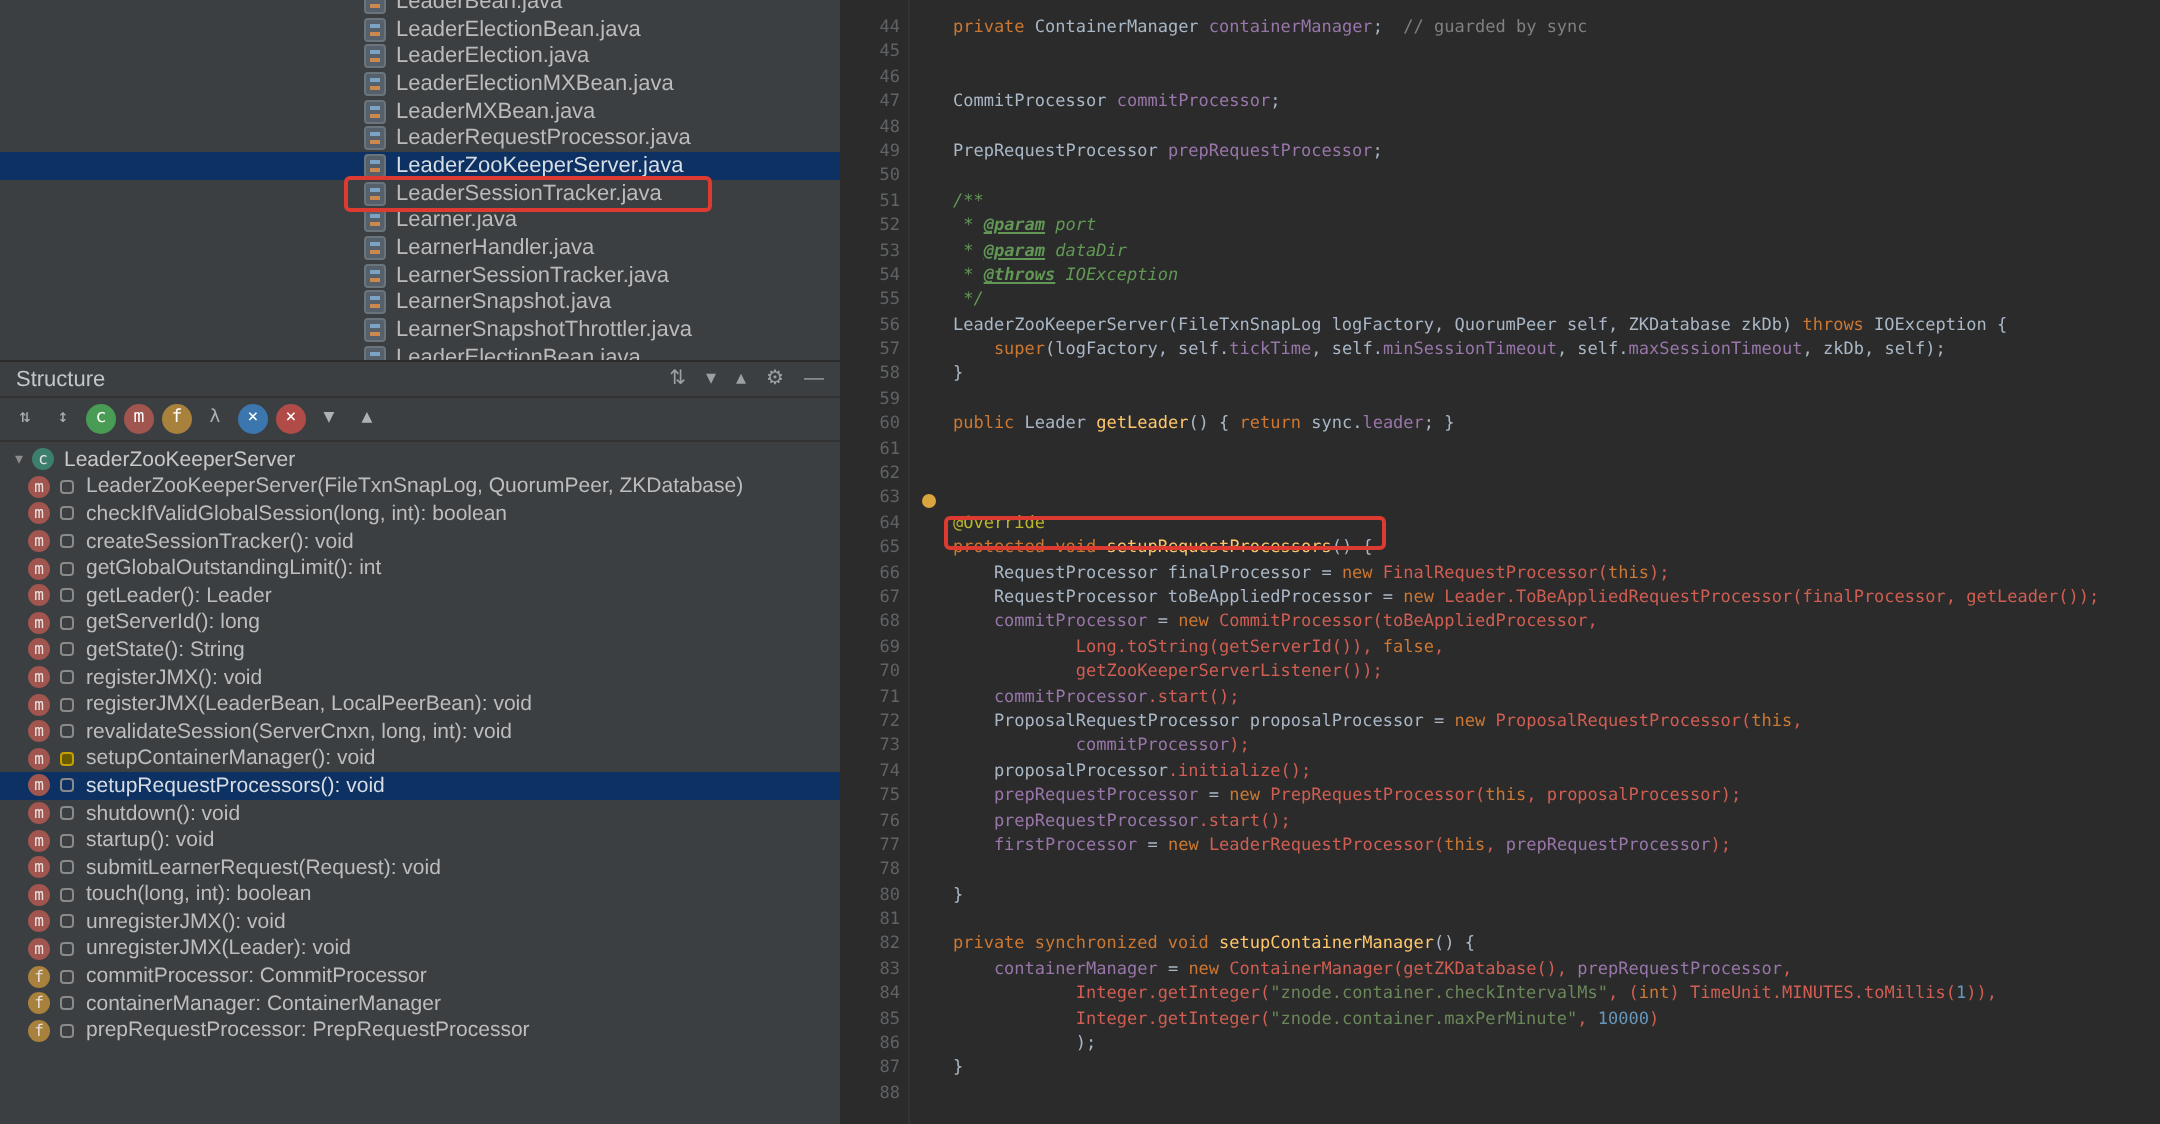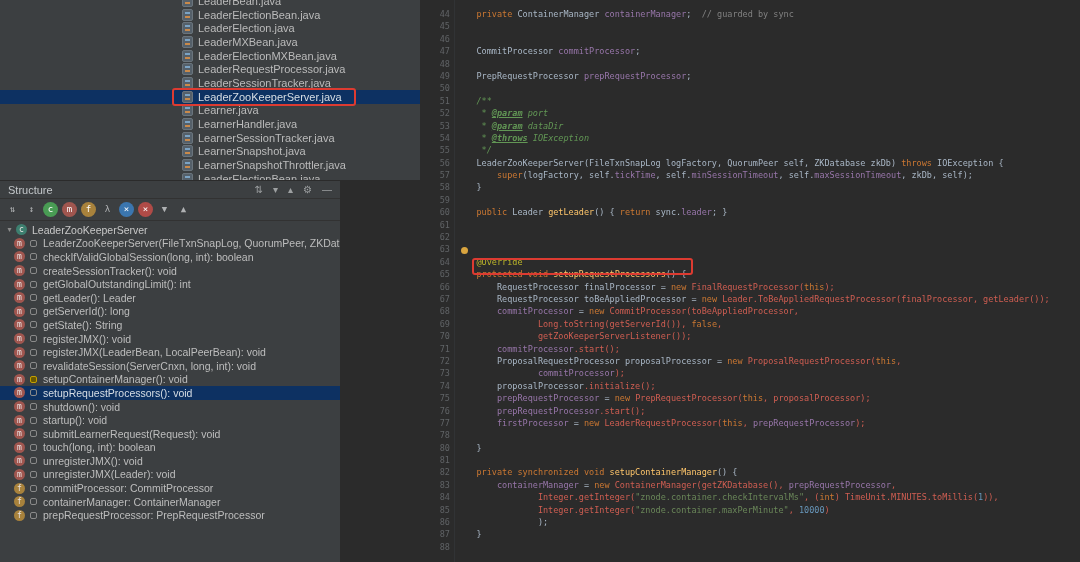--- a/index.html
+++ b/index.html
@@ -9,21 +9,21 @@
   
   #left-top{position:absolute;left:0;top:0;width:420px;height:180px;background:#3c3f41;overflow:hidden}
   #file-tree{margin-top:-6px}
   .ft-row{height:13.7px;display:flex;align-items:center;padding-left:182px;font-size:11px;color:#bbbbbb;white-space:nowrap;cursor:default}
   .ft-row.sel{background:#0d3162;color:#d6dde4}
   .ft-icon{width:11px;height:12px;margin-right:5px;flex:none;background:#55606a;border:1px solid #6a747c;border-radius:2px;position:relative}
   .ft-icon::after{content:"";position:absolute;left:2px;top:2px;width:5px;height:2px;background:#7ba3c4}
   .ft-icon::before{content:"";position:absolute;left:2px;top:6px;width:5px;height:2px;background:#c98a4b}
 
   
-  #structure{position:absolute;left:0;top:180px;width:340px;height:382px;background:#3c3f41;border-top:1px solid #2b2b2b;overflow:hidden}
+  #structure{position:absolute;left:0;top:180px;width:420px;height:382px;background:#3c3f41;border-top:1px solid #2b2b2b;overflow:hidden}
   .st-header{height:18px;display:flex;align-items:center;justify-content:space-between;padding:0 8px;border-bottom:1px solid #323232}
   .st-title{font-size:11px;color:#c3c7ca}
   .hicons{display:flex;gap:10px}
   .hicon{font-size:10px;color:#9da0a2;cursor:pointer;line-height:16px}
   .st-toolbar{height:22px;display:flex;align-items:center;gap:4px;padding:0 5px;border-bottom:1px solid #323232}
   .ticon{width:15px;height:15px;font-size:9px;line-height:15px;text-align:center;color:#afb1b3;border-radius:3px;cursor:pointer;font-family:"DejaVu Sans Mono",monospace}
   .st-tree{padding-top:2px}
   .st-row{height:13.6px;display:flex;align-items:center;padding-left:14px;font-size:10.5px;color:#bdbdbd;white-space:nowrap;cursor:default}
   .st-row.cls{padding-left:4px;color:#c8c8c8}
   .st-row.sel{background:#0d3162;color:#d6dde4}
@@ -66,37 +66,37 @@
       <div class="ft-row">
         <span class="ft-icon"></span>
         <span class="ft-label">LeaderElectionBean.java</span>
       </div>
       <div class="ft-row">
         <span class="ft-icon"></span>
         <span class="ft-label">LeaderElection.java</span>
       </div>
       <div class="ft-row">
         <span class="ft-icon"></span>
+        <span class="ft-label">LeaderElectionMXBean.java</span>
+      </div>
+      <div class="ft-row">
+        <span class="ft-icon"></span>
         <span class="ft-label">LeaderMXBean.java</span>
       </div>
       <div class="ft-row">
         <span class="ft-icon"></span>
-        <span class="ft-label">LeaderElectionMXBean.java</span>
-      </div>
-      <div class="ft-row">
-        <span class="ft-icon"></span>
         <span class="ft-label">LeaderRequestProcessor.java</span>
       </div>
+      <div class="ft-row sel">
+        <span class="ft-icon"></span>
+        <span class="ft-label">LeaderZooKeeperServer.java</span>
+      </div>
       <div class="ft-row">
         <span class="ft-icon"></span>
         <span class="ft-label">LeaderSessionTracker.java</span>
-      </div>
-      <div class="ft-row sel">
-        <span class="ft-icon"></span>
-        <span class="ft-label">LeaderZooKeeperServer.java</span>
       </div>
       <div class="ft-row">
         <span class="ft-icon"></span>
         <span class="ft-label">Learner.java</span>
       </div>
       <div class="ft-row">
         <span class="ft-icon"></span>
         <span class="ft-label">LearnerHandler.java</span>
       </div>
       <div class="ft-row">

